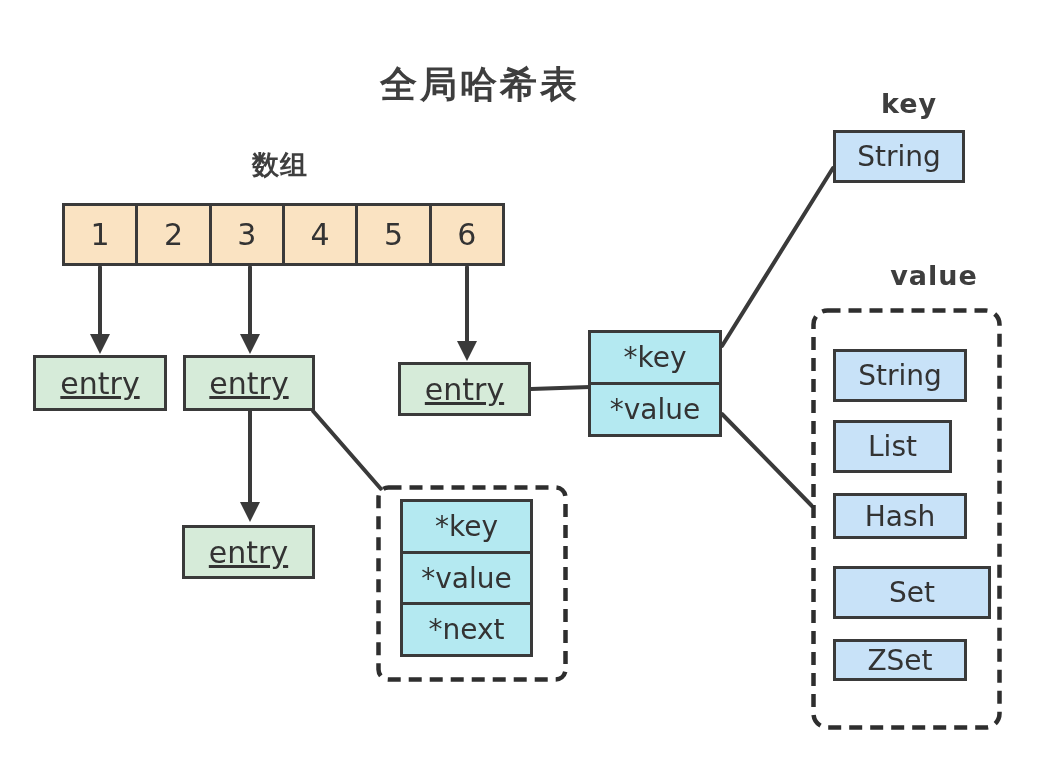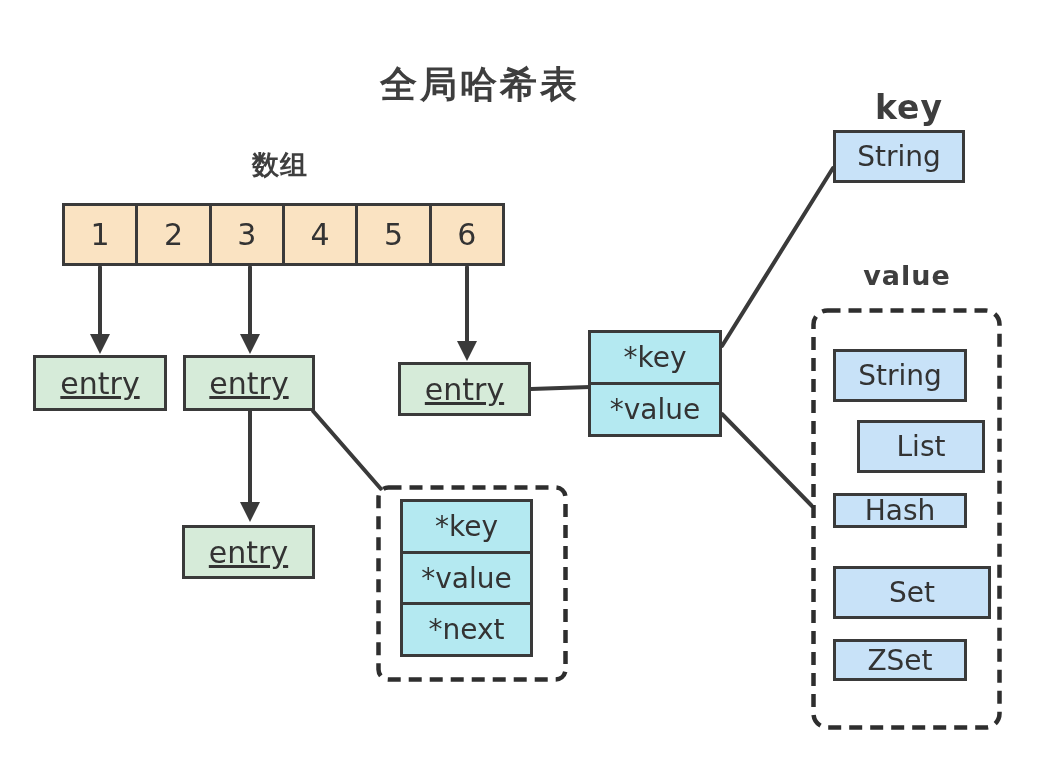--- a/index.html
+++ b/index.html
@@ -89,22 +89,22 @@
     <line class="connector" x1="722" y1="346" x2="833" y2="168"></line>
 
     <line class="connector" x1="722" y1="414" x2="812" y2="506"></line>
 
     <rect class="dashed-frame" x="378.5" y="487.5" width="187" height="192" rx="10"></rect>
     <rect class="dashed-frame" x="813.5" y="310.5" width="186" height="417" rx="14"></rect>
   </svg>
 
   <div class="abs label" style="left:190px; top:147px; width:180px; font-size:27px;">数组</div>
   <div class="abs label title" style="left:300px; top:60px; width:360px;">全局哈希表</div>
-  <div class="abs label" style="left:843px; top:88px; width:132px; font-size:33px;">key</div>
-  <div class="abs label" style="left:813px; top:260px; width:188px; font-size:27px;">value</div>
+  <div class="abs label" style="left:843px; top:88px; width:132px; font-size:27px;">key</div>
+  <div class="abs label" style="left:840px; top:260px; width:188px; font-size:27px;">value</div>
 
   <div class="abs array-row" style="left:62px; top:203px; width:443px; height:63px;">
     <div class="array-cell">1</div>
     <div class="array-cell">2</div>
     <div class="array-cell">3</div>
     <div class="array-cell">4</div>
     <div class="array-cell">5</div>
     <div class="array-cell">6</div>
   </div>
 
@@ -120,18 +120,18 @@
 
   <div class="abs struct" style="left:400px; top:499px; width:133px; height:158px;">
     <div class="struct-cell">*key</div>
     <div class="struct-cell">*value</div>
     <div class="struct-cell">*next</div>
   </div>
 
   <div class="abs box blue" style="left:833px; top:130px; width:132px; height:53px;">String</div>
 
   <div class="abs box blue" style="left:833px; top:349px; width:134px; height:53px;">String</div>
-  <div class="abs box blue" style="left:833px; top:420px; width:128px; height:53px;margin-left:24px;">List</div>
-  <div class="abs box blue" style="left:833px; top:493px; width:134px; height:35px;">Hash</div>
+  <div class="abs box blue" style="left:833px; top:420px; width:119px; height:53px;">List</div>
+  <div class="abs box blue" style="left:833px; top:493px; width:134px; height:46px;">Hash</div>
   <div class="abs box blue" style="left:833px; top:566px; width:158px; height:53px;">Set</div>
   <div class="abs box blue" style="left:833px; top:639px; width:134px; height:42px;">ZSet</div>
 
 </div>
 
 </body></html>

